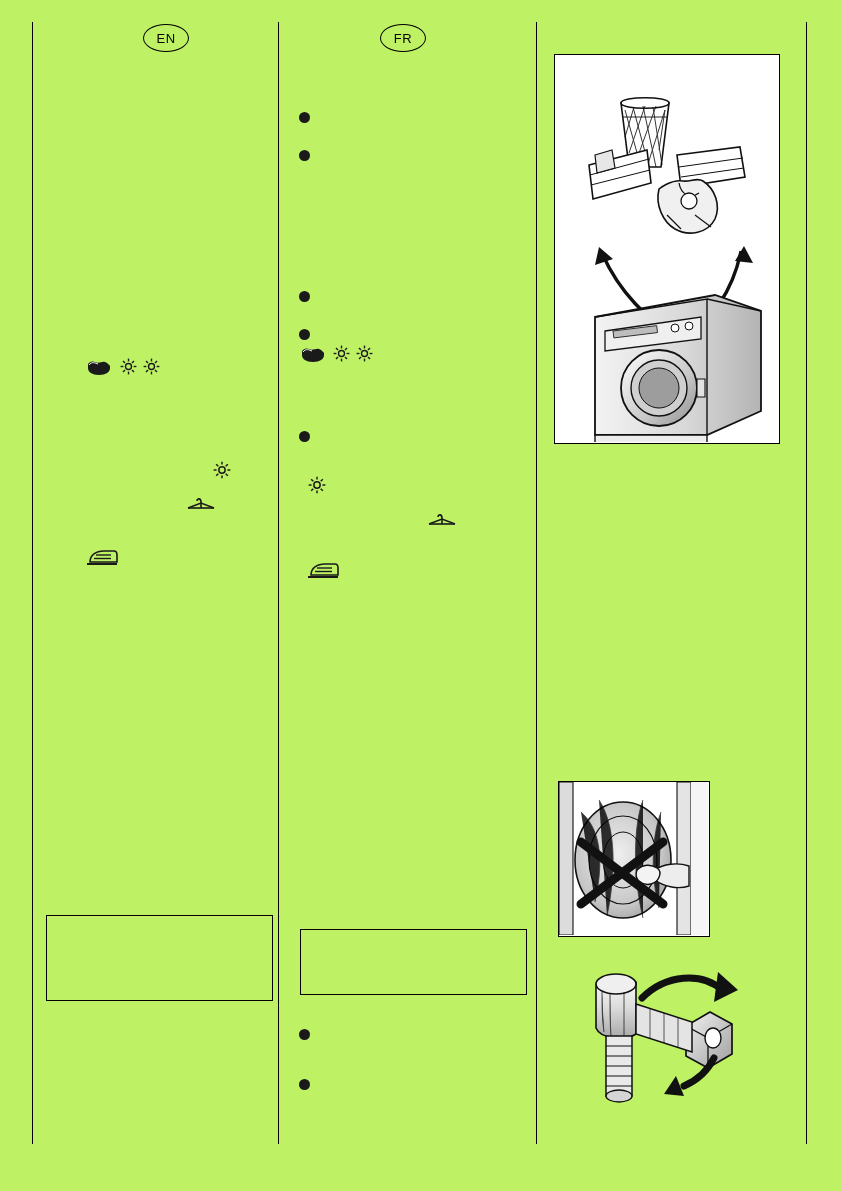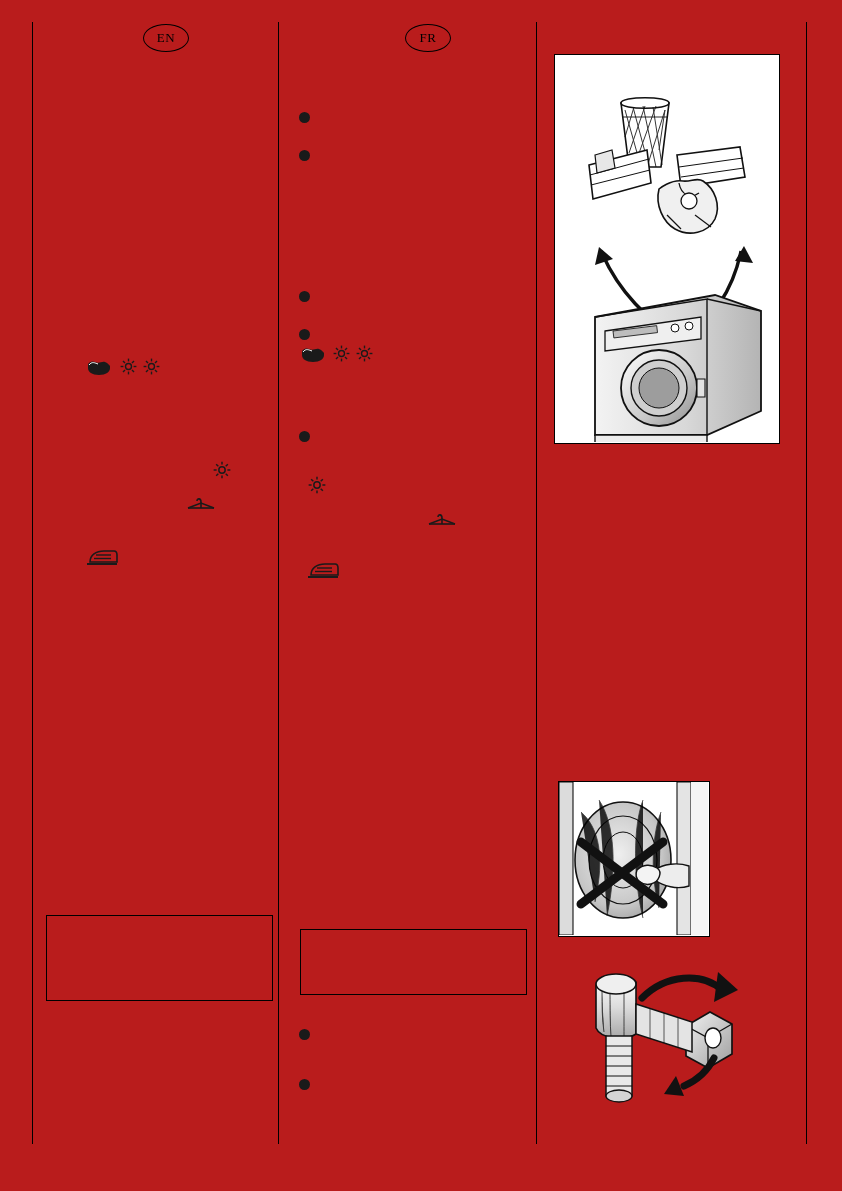--- a/index.html
+++ b/index.html
@@ -7,23 +7,22 @@
     padding: 0;
     background: #ffffff;
   }
   body {
     font-family: "Liberation Sans", sans-serif;
   }
   #page {
     position: relative;
     width: 842px;
     height: 1191px;
-    background: #b91c1c;
+    background: #bef264;
     overflow: hidden;
-    font-family: Liberation Serif, serif;
   }
 
   
   .vrule {
     position: absolute;
     width: 1px;
     background: #000;
   }
 
   
@@ -89,21 +88,21 @@
 <body>
 
 <div id="page">
 
   <div class="vrule" style="left:32px;  top:22px;  height:1122px;"></div>
   <div class="vrule" style="left:278px; top:22px;  height:1122px;"></div>
   <div class="vrule" style="left:536px; top:22px;  height:1122px;"></div>
   <div class="vrule" style="left:806px; top:22px;  height:1122px;"></div>
 
   <div class="lang-badge" style="left:143px; top:24px;">EN</div>
-  <div class="lang-badge" style="left:405px; top:24px;">FR</div>
+  <div class="lang-badge" style="left:380px; top:24px;">FR</div>
 
   <div class="sym" style="left:86px; top:357px;">
     <svg width="26" height="20" viewBox="0 0 26 20">
       <path d="M2 7 C2 7 5 3 9 5 C13 7 16 4 19 5 C22 6 24 9 24 9 L24 11 C24 15 20 18 13 18 C6 18 2 15 2 11 Z" fill="#1a1a1a"></path>
       <path d="M3 8 C6 4 9 6 12 7" fill="none" stroke="#fff" stroke-width="1"></path>
     </svg>
   </div>
   <div class="sym" style="left:120px; top:358px;">
     <svg width="17" height="17" viewBox="0 0 17 17">
       <circle cx="8.5" cy="8.5" r="3" fill="none" stroke="#1a1a1a" stroke-width="1.4"></circle>

